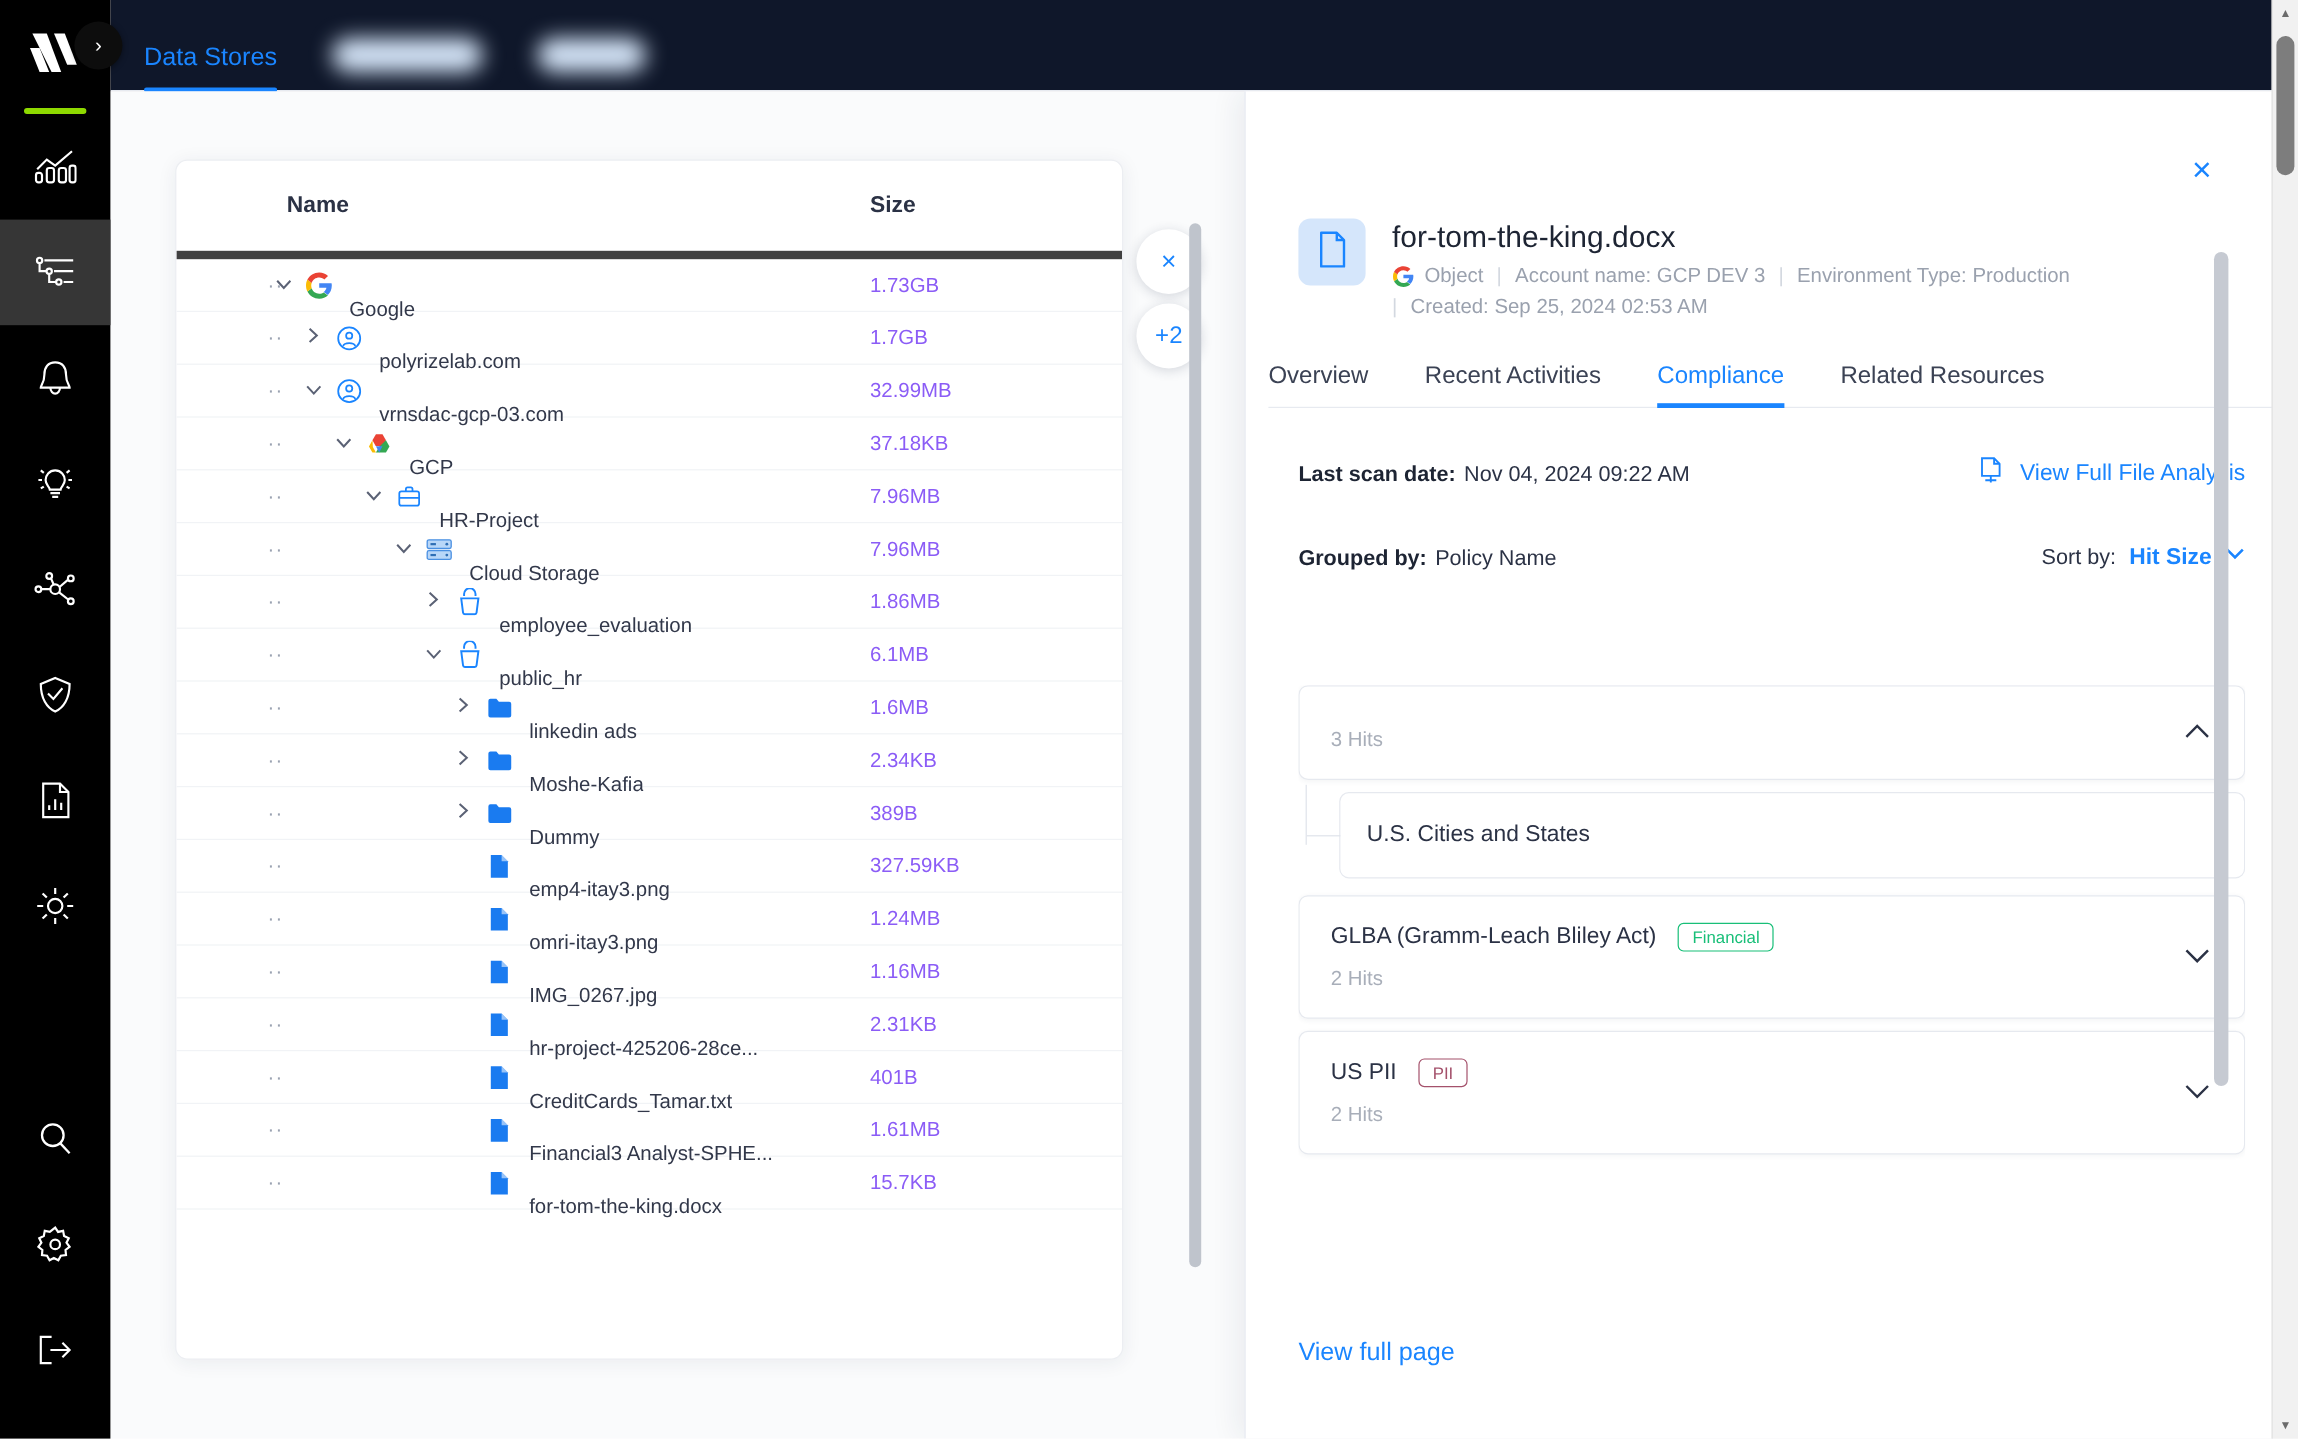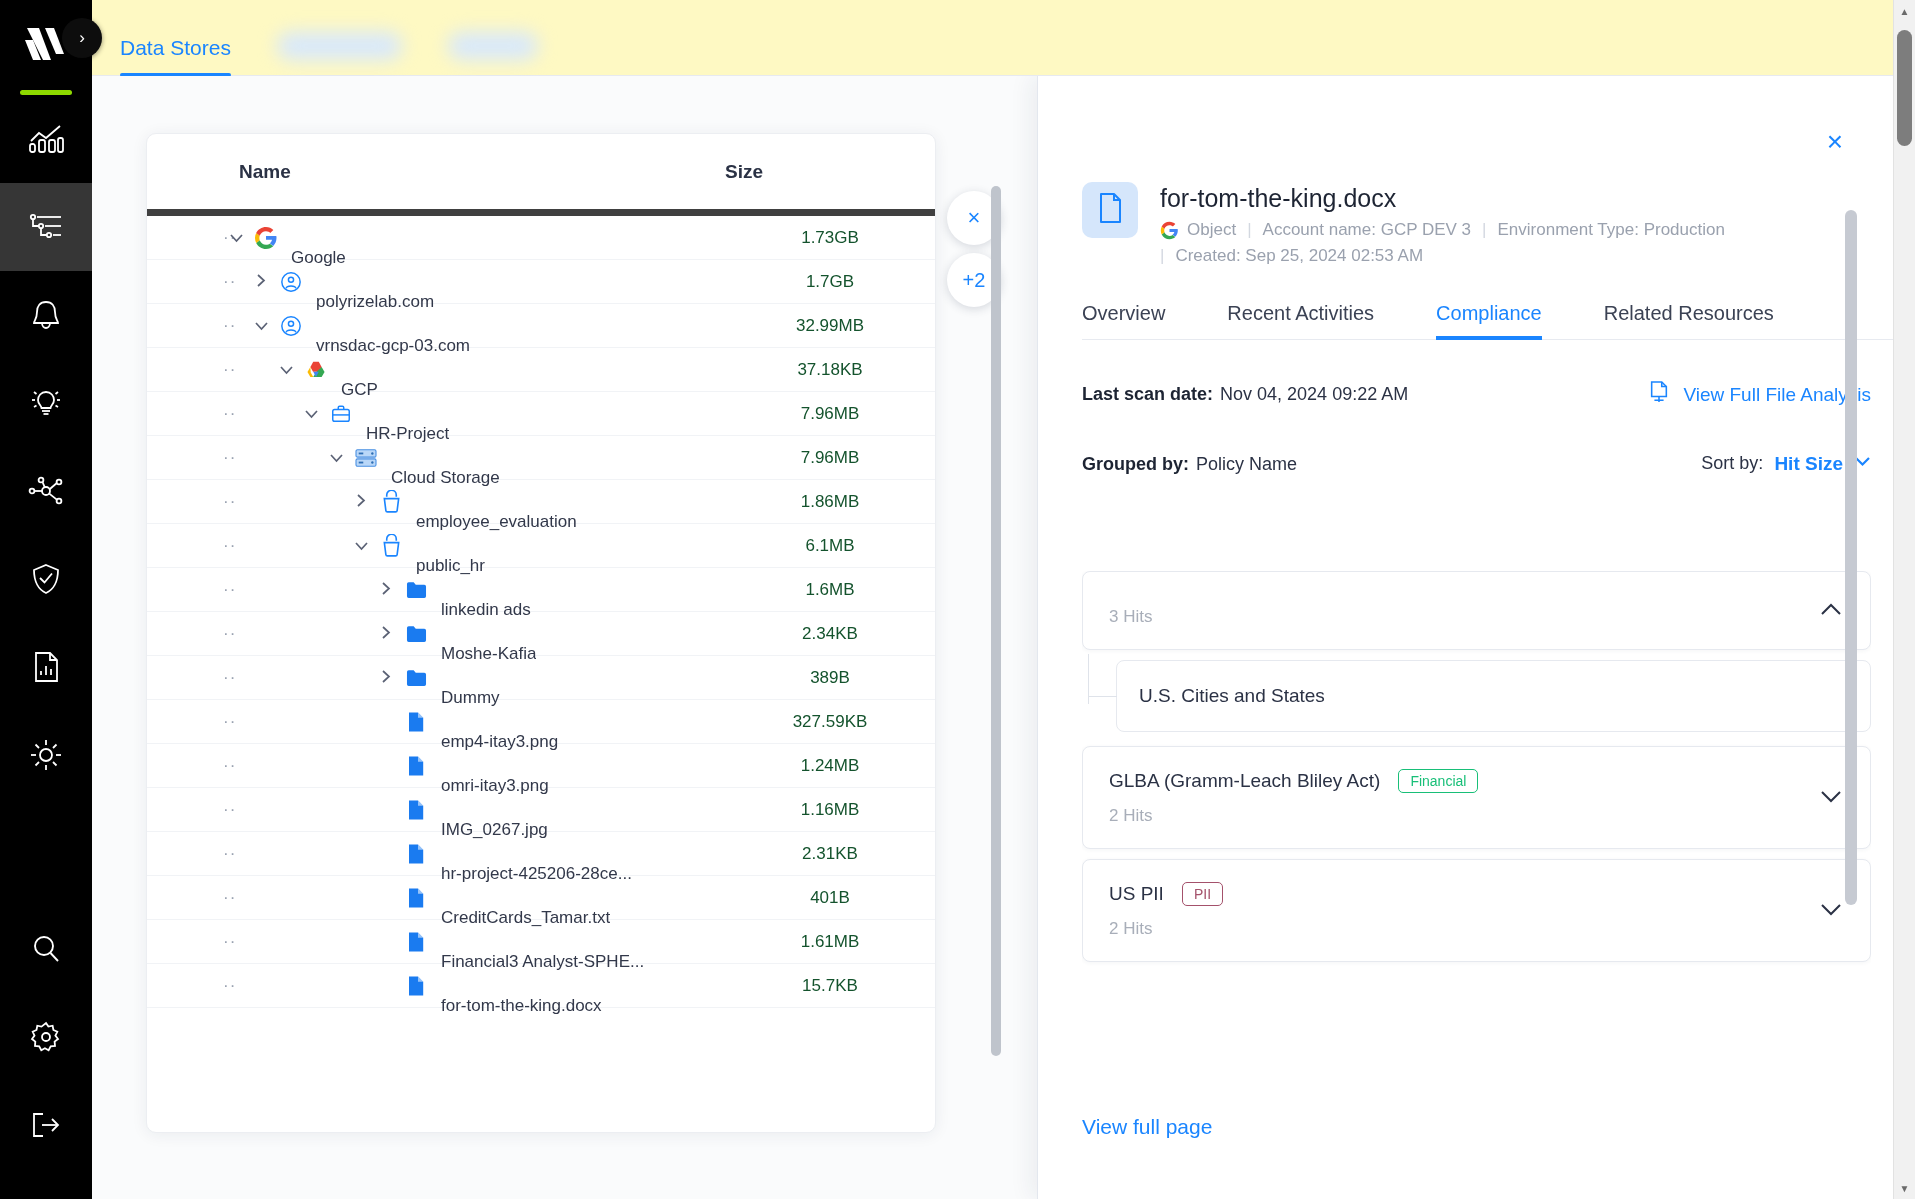--- a/index.html
+++ b/index.html
@@ -30,21 +30,21 @@
   #rail-collapse {
     position: absolute; left: 62px; top: 18px; width: 40px; height: 40px; border-radius: 50%;
     background: #0d0d0d; color: #fff; display: flex; align-items: center; justify-content: center;
     font-size: 17px; z-index: 60; cursor: pointer;
     box-shadow: 0 1px 5px rgba(0,0,0,.45);
   }
 
   
   #topbar {
     position: absolute; left: 92px; top: 0; right: 0; height: 76px;
-    background: #fef9c3; border-bottom: 1px solid #e7eaf0;
+    background: #0f172a; border-bottom: 1px solid #e7eaf0;
   }
   .top-tabs { display: flex; align-items: flex-end; height: 76px; padding-left: 28px; gap: 46px; }
   .top-tab {
     font-size: 21px; color: #1a1a1a; padding-bottom: 16px; cursor: pointer; position: relative;
   }
   .top-tab.active { color: #1a85ff; }
   .top-tab.active::after {
     content:""; position:absolute; left:0; right:0; bottom:-1px; height:4px; background:#1a85ff; border-radius:2px;
   }
   .top-tab.ghost { color: transparent; filter: blur(9px); }
@@ -70,21 +70,21 @@
   .tree-head .c-name { padding-left: 92px; }
   .tree-head .c-size { margin-left: auto; width: 210px; }
   .tree-row {
     display: flex; align-items: center; height: 44px; border-bottom: 1px solid #f1f3f6;
     font-size: 17px; color: #32384a;
   }
   .tree-row .drag { width: 46px; padding-left: 76px; color: #9aa2b1; font-size: 17px; letter-spacing: 1px; flex: none; }
   .tree-row .chev { width: 26px; flex: none; color: #5b6275; font-size: 15px; text-align: center; }
   .tree-row .ico { width: 34px; flex: none; display: flex; align-items: center; justify-content: center; }
   .tree-row .lbl { padding-left: 8px; white-space: nowrap; overflow: hidden; margin-top: 40px; }
-  .tree-row .sz { margin-left: auto; width: 210px; flex: none; color: #14532d; text-align: center; }
+  .tree-row .sz { margin-left: auto; width: 210px; flex: none; color: #8b5cf6; }
 
   
   .float-btn {
     position: absolute; width: 54px; height: 54px; border-radius: 50%;
     background: #fff; box-shadow: 0 2px 10px rgba(40,50,80,.18);
     display: flex; align-items: center; justify-content: center;
     color: #1a85ff; font-size: 22px; cursor: pointer; z-index: 25;
   }
   #tree-close { left: 855px; top: 115px; }
   #tree-more { left: 855px; top: 177px; font-size: 20px; font-weight: 500; }
@@ -114,21 +114,21 @@
   .panel-head .meta { padding-left: 22px; padding-top: 2px; }
   .file-title { font-size: 25px; color: #1d2433; }
   .meta-line {
     font-size: 17px; color: #9aa1ae; margin-top: 7px; display: flex; align-items: center; flex-wrap: wrap;
   }
   .meta-line .g-ico { margin-right: 8px; display: flex; }
   .meta-sep { color: #d3d8e0; margin: 0 11px; }
   .meta-line2 { font-size: 17px; color: #9aa1ae; margin-top: 6px; display:flex; align-items:center; }
 
   .panel-tabs {
-    display: flex; gap: 62px; margin: 36px 0 0 44px; border-bottom: 1px solid #e7eaf0;
+    display: flex; gap: 47px; margin: 36px 0 0 19px; border-bottom: 1px solid #e7eaf0;
     padding-right: 44px;
   }
   .p-tab { font-size: 20px; color: #3b4254; padding-bottom: 14px; cursor: pointer; position: relative; }
   .p-tab.active { color: #1a85ff; }
   .p-tab.active::after { content:""; position:absolute; left:0; right:0; bottom:-1px; height:4px; background:#1a85ff; }
 
   .scan-row {
     display: flex; align-items: center; margin: 40px 44px 0 44px;
   }
   .scan-label { font-size: 18px; font-weight: bold; color: #1d2433; }

